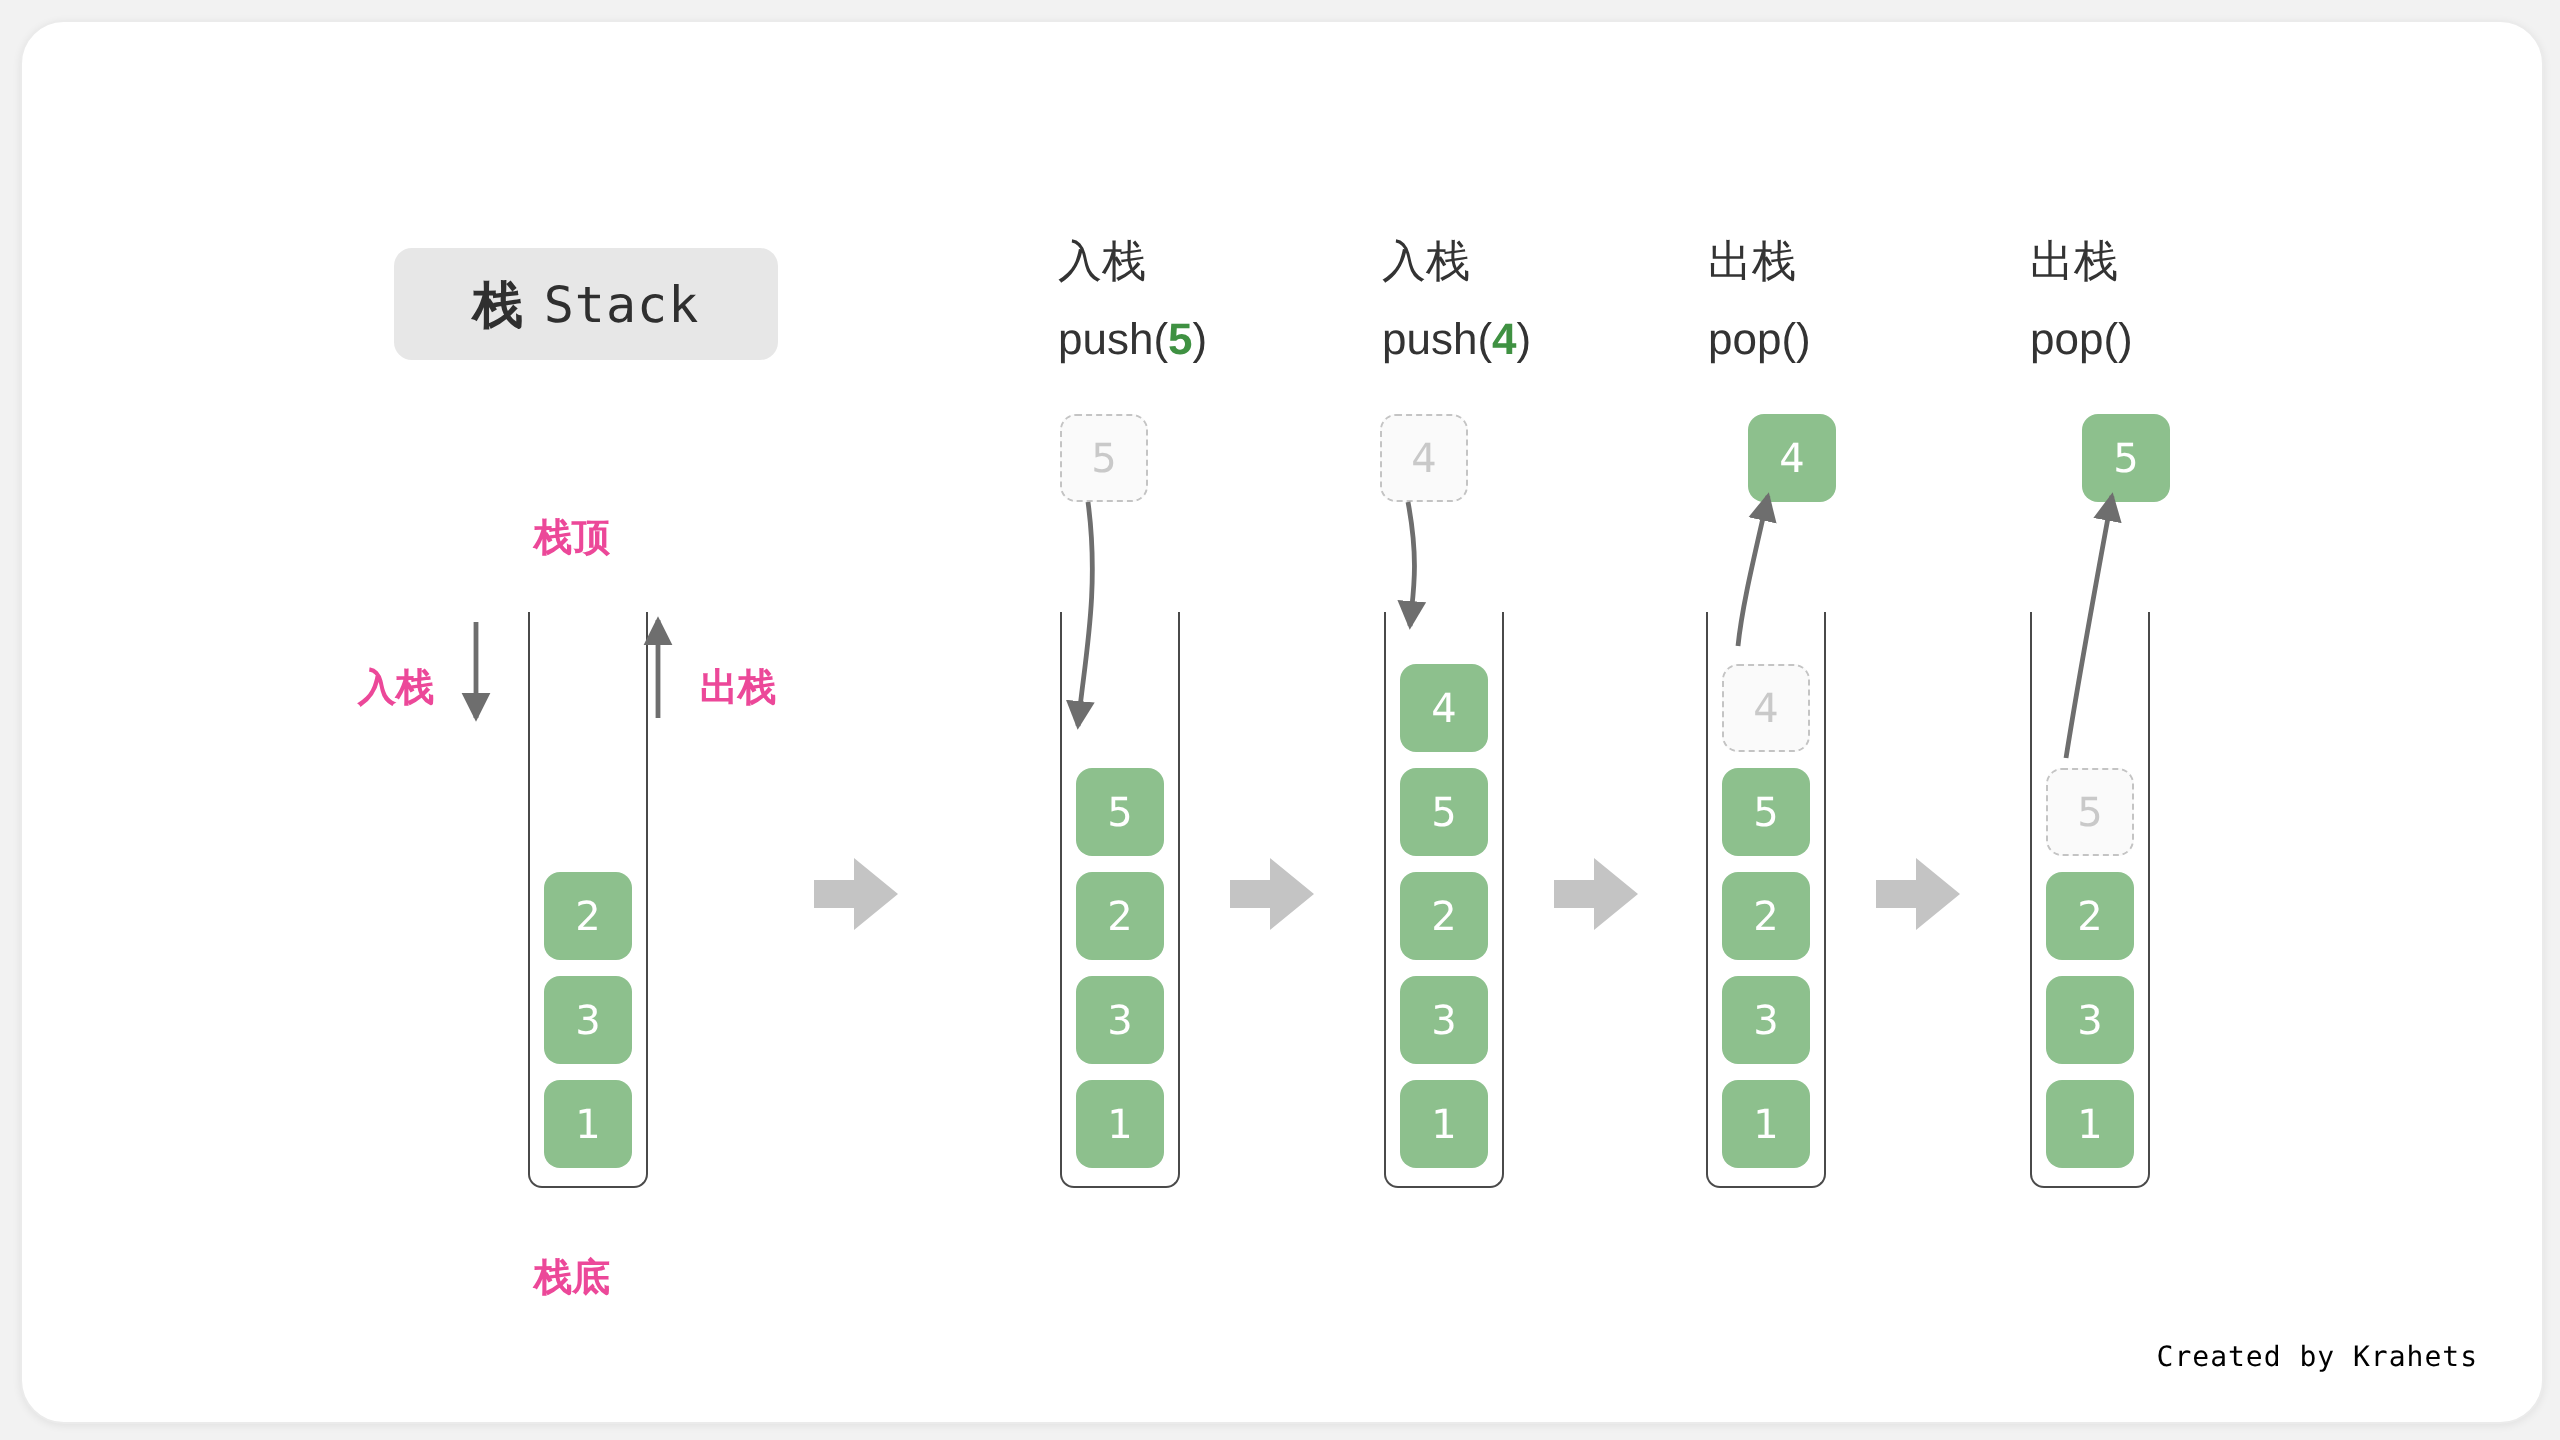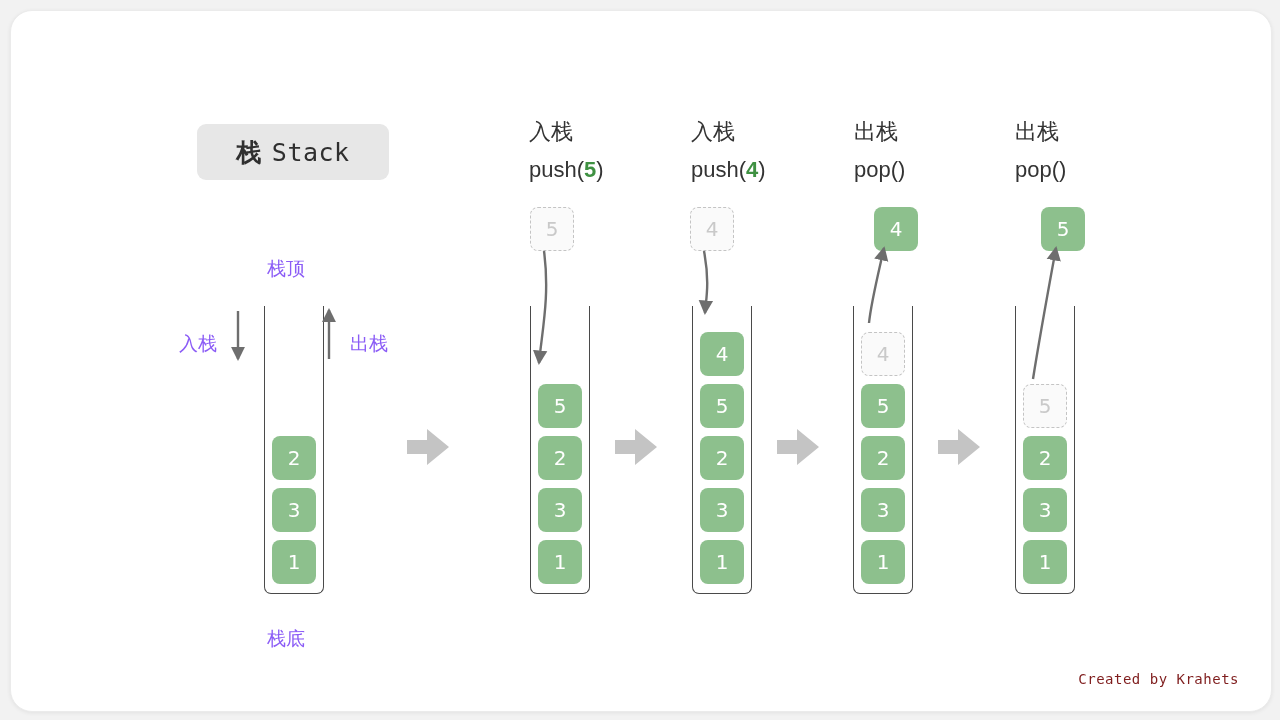--- a/index.html
+++ b/index.html
@@ -37,23 +37,23 @@
     font-size: 25px;
     color: #2f2f2f;
     letter-spacing: 0.5px;
   }
   #title-badge .cjk { font-weight: bold; font-family: "DejaVu Sans", sans-serif; }
   #title-badge .mono { font-family: "DejaVu Sans Mono", monospace; font-weight: normal; margin-left: 10px; }
 
   
   .cjk-label {
     font-family: "DejaVu Sans", sans-serif;
-    font-weight: normal;
+    font-weight: bold;
     font-size: 19px;
-    color: #8b5cf6;
+    color: #ec4899;
     white-space: nowrap;
   }
   .col-head {
     font-family: "DejaVu Sans", sans-serif;
     font-size: 22px;
     color: #333333;
     white-space: nowrap;
     line-height: 38px;
   }
   .col-head .mono { font-family: Liberation Sans, sans-serif; font-size: 22px; }
@@ -91,21 +91,21 @@
     color: #c9c9c9;
     border: 1.6px dashed #c4c4c4;
   }
 
   svg.overlay { position: absolute; left: 0; top: 0; width: 1260px; height: 700px; pointer-events: none; }
 
   #footer {
     right: 32px; bottom: 24px;
     font-family: "DejaVu Sans Mono", monospace;
     font-size: 14px;
-    color: #7f1d1d;
+    color: #000000;
     letter-spacing: 0.5px;
   }
 </style>
 </head>
 <body>
 
 <div id="stage">
   <div id="card">
 
     <div class="abs" id="title-badge">

